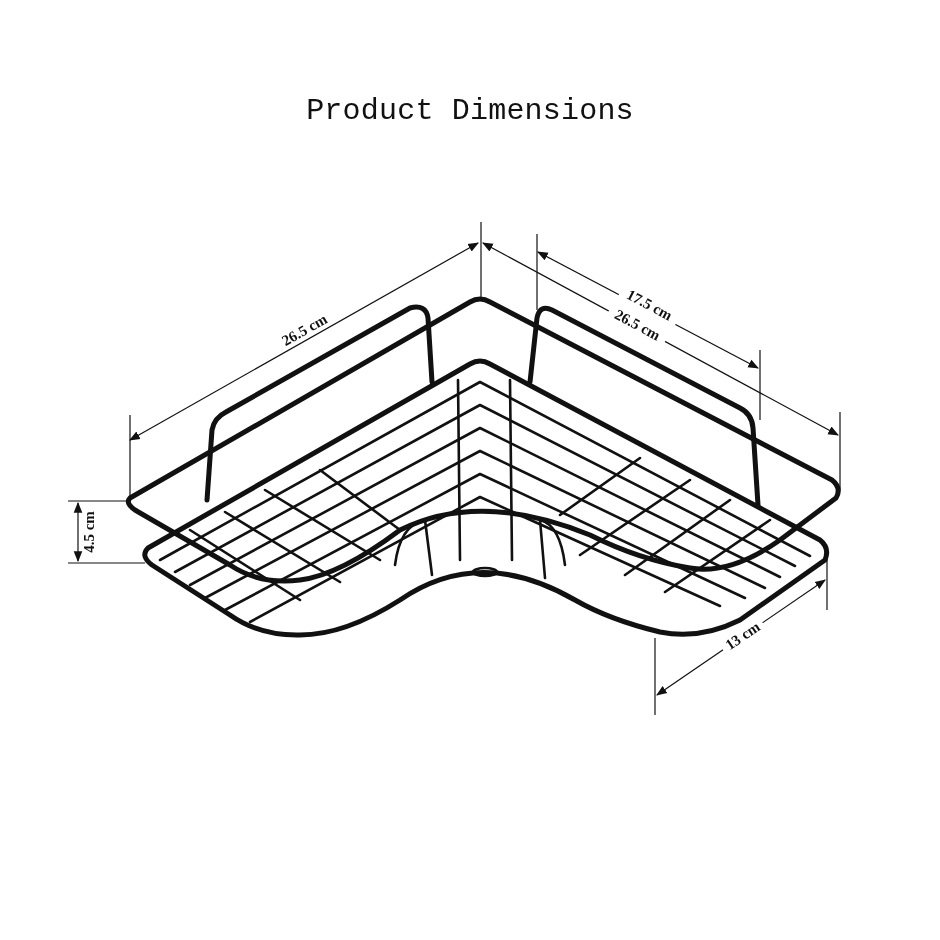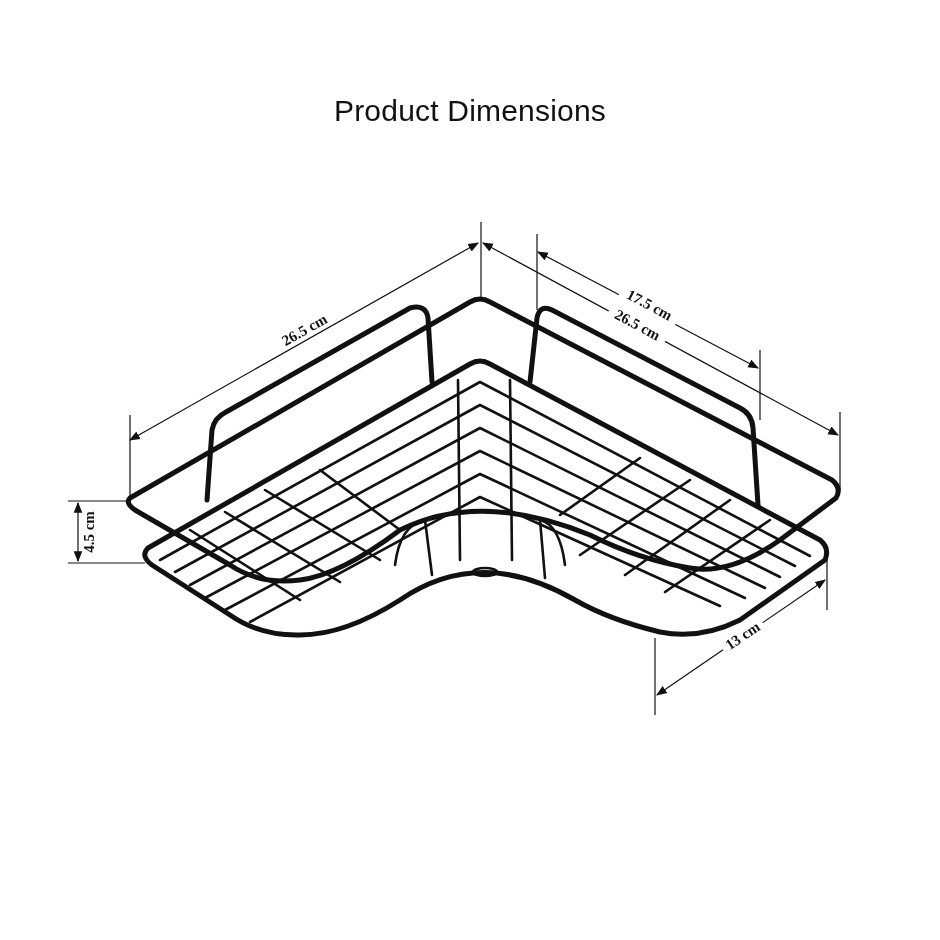--- a/index.html
+++ b/index.html
@@ -1,17 +1,17 @@
 <!DOCTYPE html>
 <html><head>
 <meta charset="utf-8">
 <style>
   html, body { margin:0; padding:0; background:#ffffff; }
   body { width:940px; height:940px; position:relative; overflow:hidden; font-family:"DejaVu Sans", sans-serif; }
-  #title { position:absolute; left:0; top:94px; width:940px; text-align:center; font-size:30px; color:#111111; font-family:Liberation Sans, sans-serif; letter-spacing:0.2px; }
+  #title { position:absolute; left:0; top:94px; width:940px; text-align:center; font-size:30px; color:#111111; font-family:Liberation Mono, monospace; letter-spacing:0.2px; }
   svg { position:absolute; left:0; top:0; }
   .wire { fill:none; stroke:#111111; stroke-width:5; stroke-linejoin:round; stroke-linecap:round; }
   .thin { fill:none; stroke:#111111; stroke-width:2.6; stroke-linejoin:round; stroke-linecap:round; }
   .dim { fill:none; stroke:#111111; stroke-width:1.2; }
   .lbl { font-family:"Liberation Serif", serif; font-weight:bold; font-size:15px; fill:#111111; }
 </style>
 </head>
 <body>
 
 <div id="title">Product Dimensions</div>

